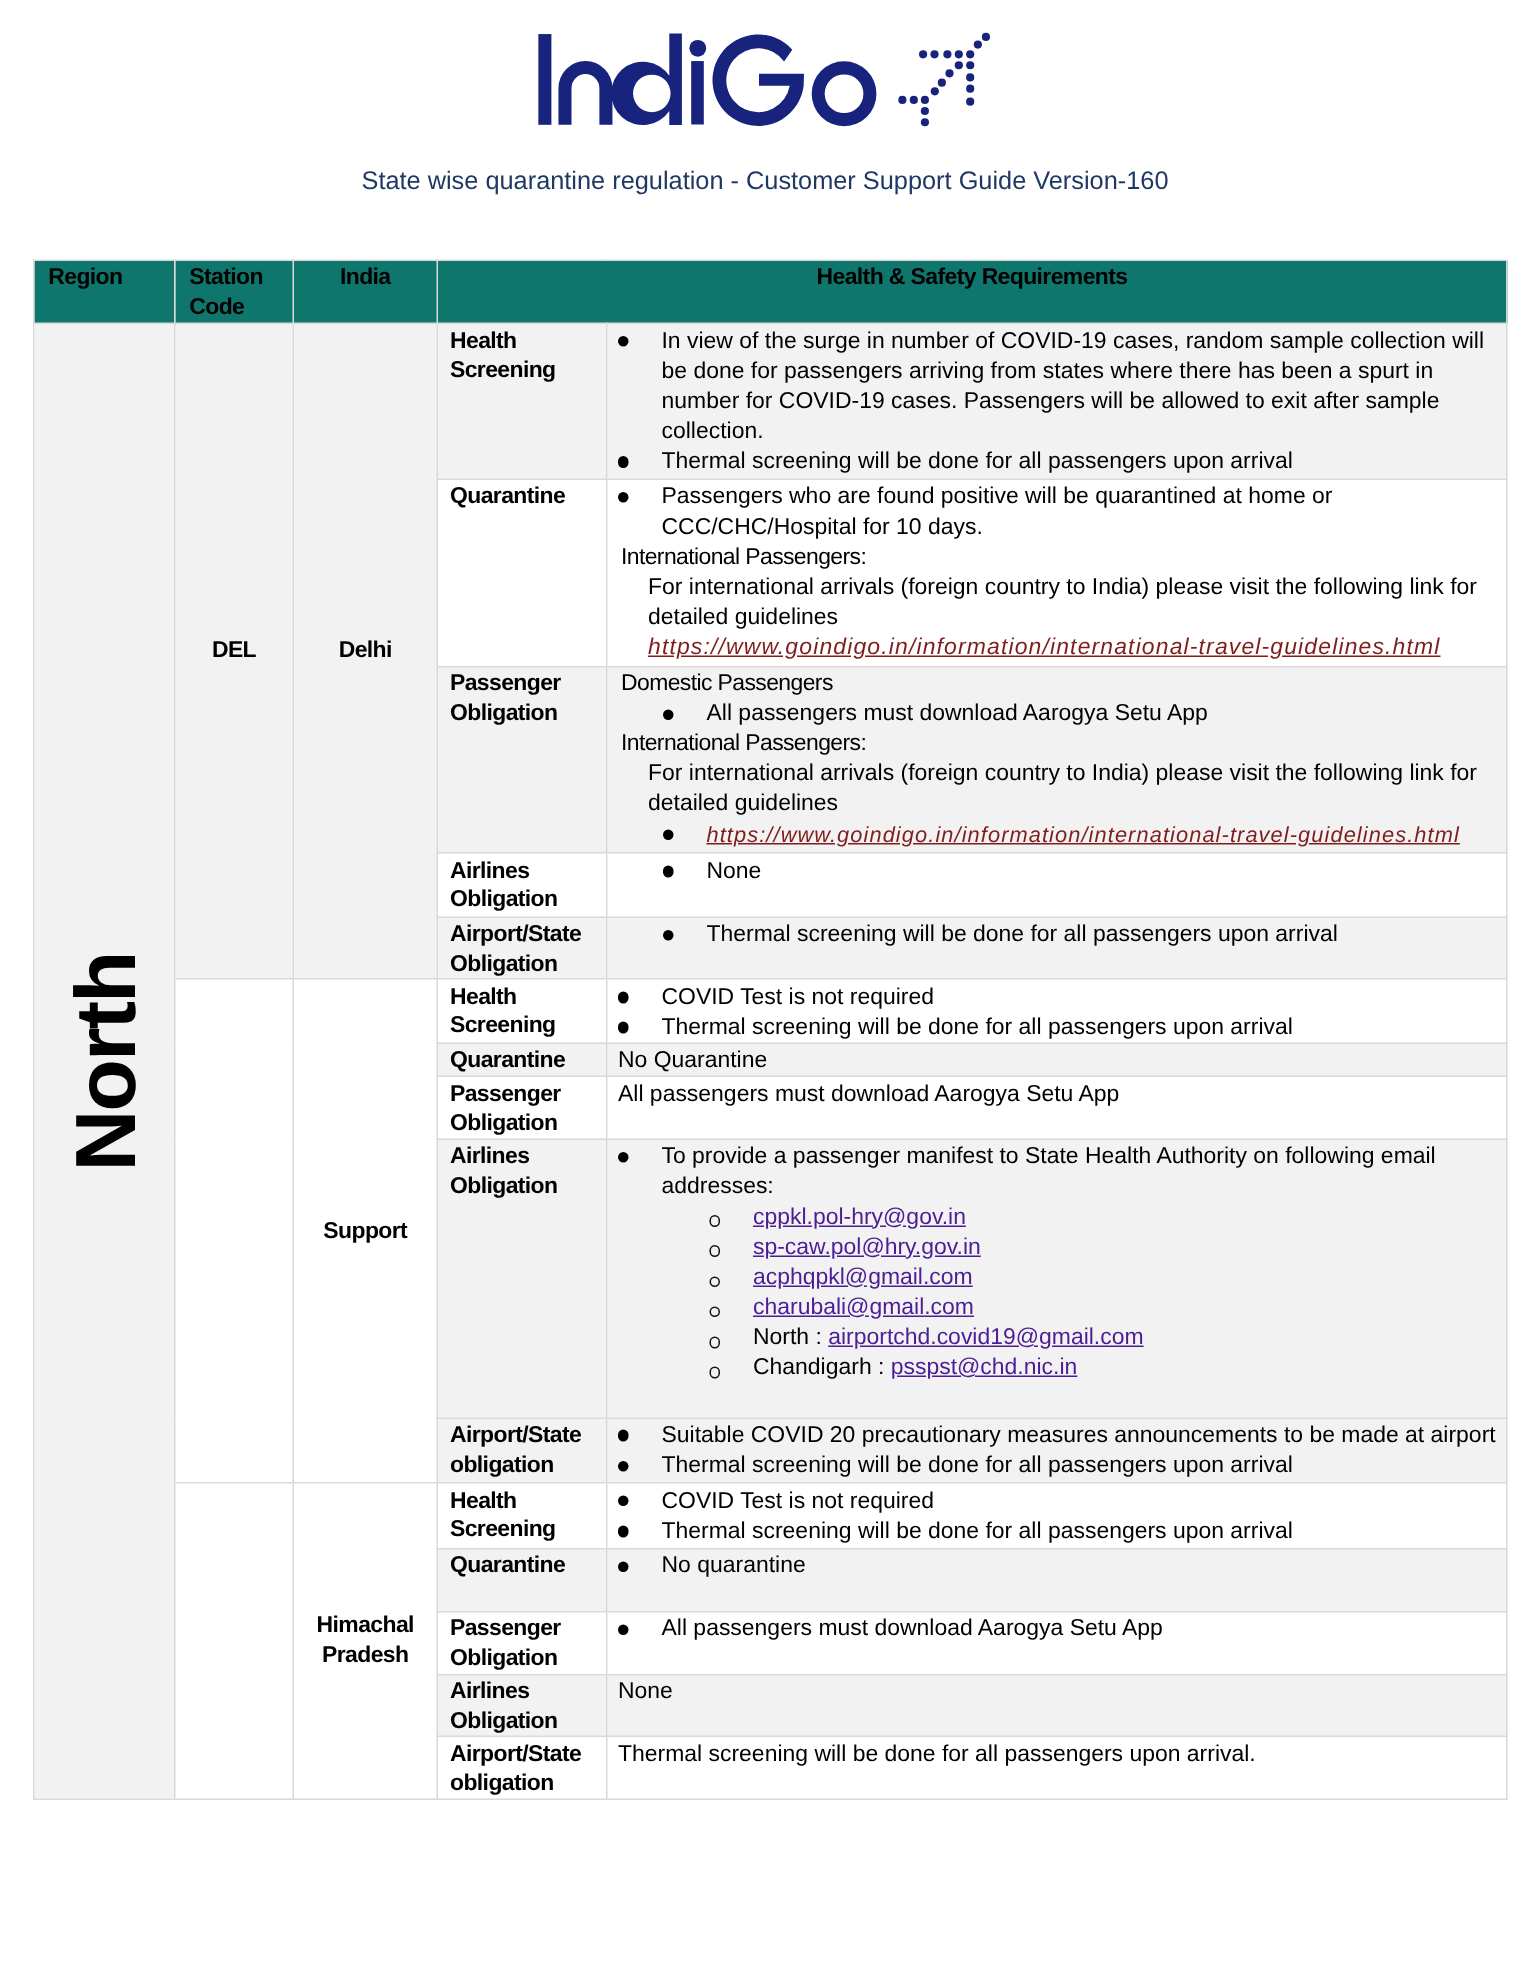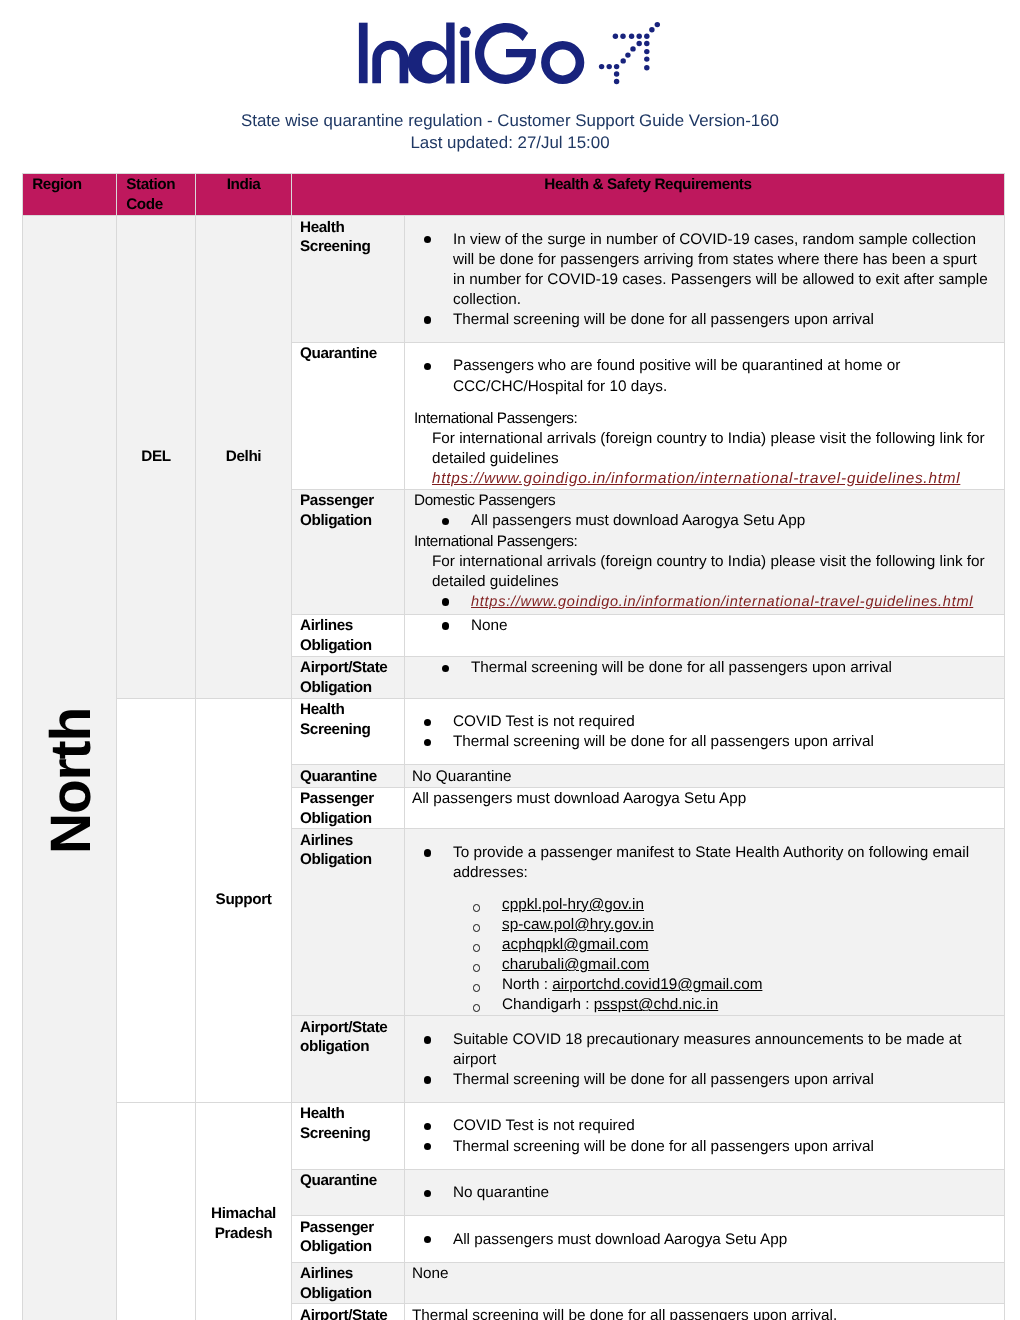--- a/index.html
+++ b/index.html
@@ -14,48 +14,48 @@
 
   
   .doc-title{position:absolute;left:0;top:110px;width:1020px;text-align:center;
     color:#1f3864;font-size:16.9px;line-height:22.3px;}
   .doc-title div{white-space:nowrap;}
 
   
   .tbl{position:absolute;left:22px;top:173px;width:983px;border-collapse:collapse;
        table-layout:fixed;font-size:15.3px;color:#000;}
   .tbl td, .tbl th{border:1px solid #d9d9d9;padding:0;vertical-align:top;}
-  .tbl tr.hdr td{background:#be185d;font-weight:bold;font-size:15.3px;text-align:center;letter-spacing:-0.4px;
+  .tbl tr.hdr td{background:#0f766e;font-weight:bold;font-size:15.3px;text-align:center;letter-spacing:-0.4px;
           vertical-align:top;padding:1px 2px 1px 2px;line-height:19.6px;}
   .tbl td.cell{padding:1.4px 1px 0px 7px;line-height:20.1px;}
   .tbl tr.hdr td.hleft{text-align:left;padding-left:9.2px;}
   .gray{background:#f2f2f2;}
   .white{background:#ffffff;}
   .tbl td.lbl{font-weight:bold;padding:1.4px 4px 0px 8px;line-height:19.6px;letter-spacing:-0.4px;}
   .tbl td.ctr{text-align:center;font-weight:bold;vertical-align:middle;line-height:20.1px;letter-spacing:-0.4px;}
   .tbl td.region-cell{background:#f2f2f2;vertical-align:middle;text-align:center;}
   .region-rot{writing-mode:vertical-rl;transform:rotate(180deg);font-size:57px;
       font-weight:bold;letter-spacing:-1.2px;display:inline-block;line-height:1;position:relative;left:2px;top:3px;}
-  ul.b{margin:12px;padding:0;list-style:none;}
+  ul.b{margin:0;padding:0;list-style:none;}
   ul.b li{position:relative;padding-left:36px;line-height:20.1px;}
   ul.b li:before{content:"";position:absolute;left:6.7px;top:6.5px;width:7.4px;height:7.4px;
       background:#000;border-radius:50%;}
   ul.bi{margin:0;padding:0;list-style:none;}
   ul.bi li{position:relative;padding-left:66px;line-height:20.1px;}
   ul.bi li:before{content:"";position:absolute;left:36.8px;top:6.5px;width:7.4px;height:7.4px;
       background:#000;border-radius:50%;}
   ul.c{margin:0;padding:0;list-style:none;}
   ul.c li{position:relative;padding-left:97px;line-height:20.1px;}
   ul.c li:before{content:"";position:absolute;left:67.6px;top:8.8px;width:7.9px;height:7.9px;
       border:1.05px solid #111;border-radius:50%;box-sizing:border-box;}
   .bold{font-weight:normal;letter-spacing:-0.4px;}
   .ind{padding-left:18px;}
   .urli{color:#7f1d1d;font-style:italic;text-decoration:underline;letter-spacing:0.76px;white-space:nowrap;}
   .urli.sm{font-size:14.55px;letter-spacing:0.72px;}
-  .maili{color:#000000;text-decoration:underline;}
+  .maili{color:#4c1d95;text-decoration:underline;}
   .tbl td.nopad{padding-left:0;}
 </style>
 </head>
 <body>
 
 <div class="page">
 
   <div class="logo-wrap">
     <svg class="logo-word" width="250" height="75" viewBox="0 0 250 75">
       <g fill="#18237d">
@@ -96,21 +96,20 @@
         <circle cx="6.6" cy="46.6" r="2.72"></circle>
           <circle cx="14.2" cy="46.6" r="2.72"></circle>
         <circle cx="21.6" cy="54.0" r="2.72"></circle>
           <circle cx="21.6" cy="61.5" r="2.72"></circle>
       </g>
     </svg>
   </div>
 
   <div class="doc-title">
     <div>State wise quarantine regulation - Customer Support Guide Version-160</div>
-    <div>Last updated: 27/Jul 15:00</div>
   </div>
 
   <table class="tbl">
     <colgroup>
       <col style="width:94px">
         <col style="width:79px">
         <col style="width:96px">
         <col style="width:113px">
         <col>
     </colgroup>
@@ -210,21 +209,21 @@
           <li><span></span><a class="maili" href="#">charubali@gmail.com</a></li>
           <li><span>North : </span><a class="maili" href="#">airportchd.covid19@gmail.com</a></li>
           <li><span>Chandigarh : </span><a class="maili" href="#">psspst@chd.nic.in</a></li>
         </ul>
       </td>
     </tr>
     <tr>
       <td class="lbl gray" style="height:41.26px"><span>Airport/State obligation</span></td>
       <td class="cell gray nopad">
         <ul class="b">
-          <li>Suitable COVID 18 precautionary measures announcements to be made at airport</li>
+          <li>Suitable COVID 20 precautionary measures announcements to be made at airport</li>
           <li>Thermal screening will be done for all passengers upon arrival</li>
         </ul>
       </td>
     </tr>
 
     <tr>
       <td class="ctr white" rowspan="5"></td>
       <td class="ctr white" rowspan="5">Himachal Pradesh</td>
       <td class="lbl white" style="height:41.26px"><span>Health Screening</span></td>
       <td class="cell white nopad">

